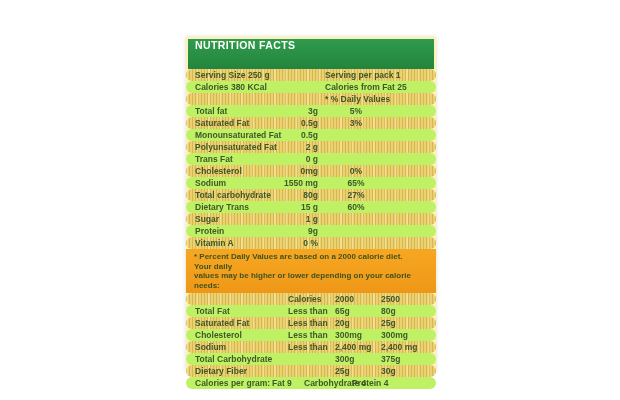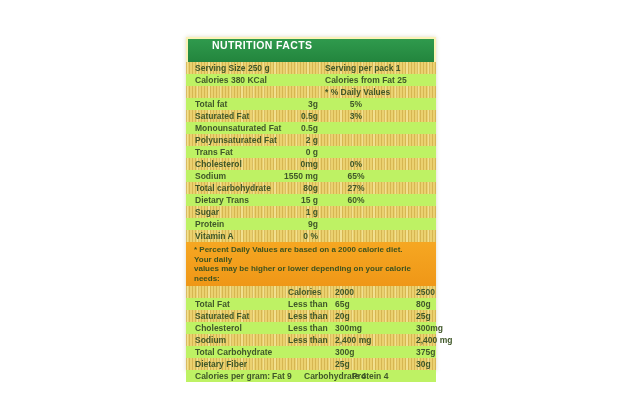--- a/index.html
+++ b/index.html
@@ -1,40 +1,40 @@
 <!DOCTYPE html>
 <html><head>
 <meta charset="utf-8">
 <style>
   html,body{margin:0;padding:0;background:#ffffff;}
   #stage{position:relative;width:620px;height:400px;background:#ffffff;overflow:hidden;
          font-family:"Liberation Sans", sans-serif;}
   #label-card{position:absolute;left:186px;top:37px;width:250px;height:334px;
               background:#fbf3b6;box-shadow:0 0 4px rgba(180,170,120,0.45);
               color:#40582a;font-weight:bold;font-size:8.5px;}
-  .header-bar{margin:2px 2px 0 2px;height:23px;line-height:13px;
+  .header-bar{margin:2px 2px 0 2px;height:30px;line-height:13px;
               background:linear-gradient(180deg,#2f9a4d,#23853d);
               color:#ffffff;font-size:10.5px;font-weight:bold;
-              padding-left:24px;letter-spacing:0.4px;}
-  .row{position:relative;height:12px;line-height:12px;white-space:nowrap;}
+              padding-left:7px;letter-spacing:0.4px;}
+  .row{position:relative;height:12px;line-height:12px;white-space:nowrap;border-radius:6px;}
   .light{background:#bef264;}
   .tex{background-color:#ebd170;
        background-image:
          repeating-linear-gradient(90deg, rgba(193,155,52,0.5) 0 1px, rgba(0,0,0,0) 1px 3px),
          repeating-linear-gradient(90deg, rgba(247,236,170,0.55) 0 2px, rgba(0,0,0,0) 2px 11px);}
   .c-label{position:absolute;left:9px;}
   .c-val{position:absolute;left:58px;width:74px;text-align:right;}
   .c-pct{position:absolute;left:148px;width:44px;text-align:center;}
   .c-right{position:absolute;left:139px;}
   .c-val6{position:absolute;left:60px;width:54px;text-align:right;}
   .c-iron{position:absolute;left:128px;}
   .c-pct15{position:absolute;left:164px;}
   .c-qual{position:absolute;left:102px;}
   .c-v1{position:absolute;left:149px;}
-  .c-v2{position:absolute;left:202px;padding-left:28px;}
+  .c-v2{position:absolute;left:195px;}
   .c-fat{position:absolute;left:86px;}
   .c-carb{position:absolute;left:118px;}
   .c-prot{position:absolute;left:166px;}
   .orange-band{background:linear-gradient(180deg,#f6a722,#ef9717);
                color:#3c5220;font-size:8px;line-height:9.5px;
                padding:3px 21px 3px 8px;font-weight:bold;}
 </style>
 </head>
 <body>
 

